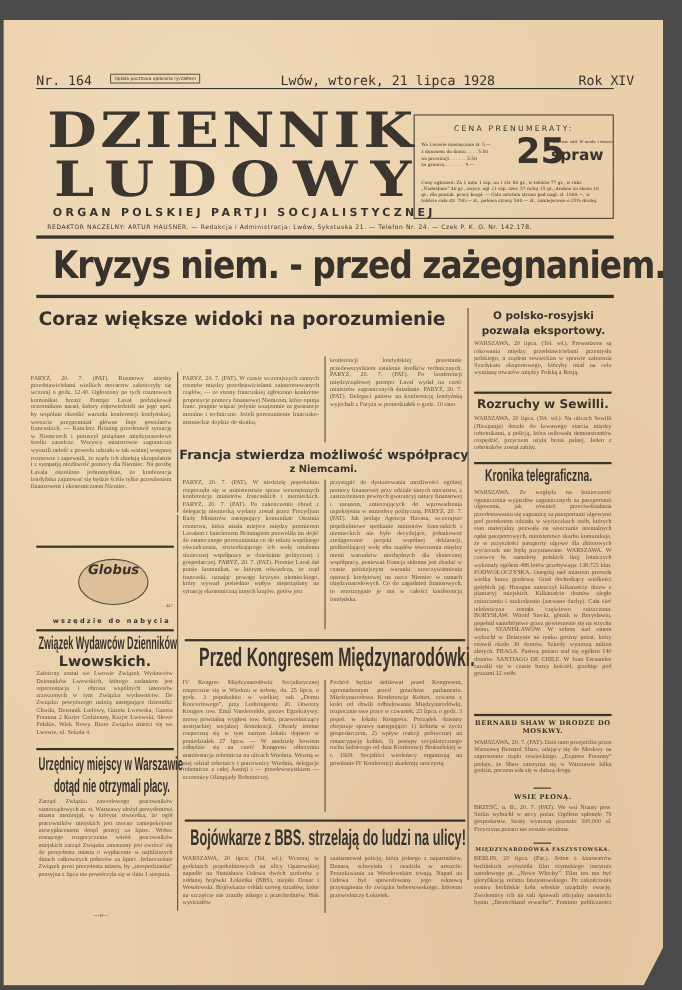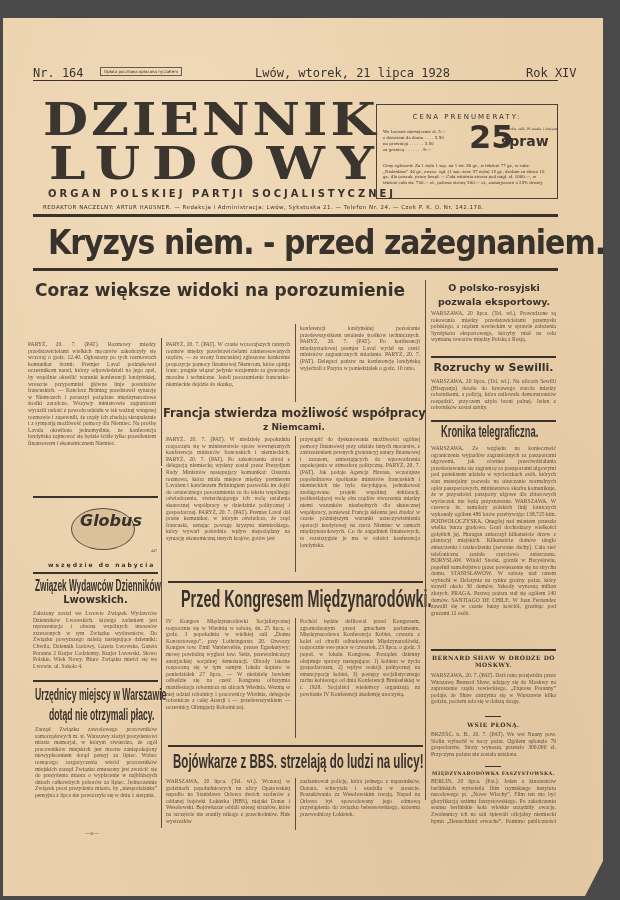--- a/index.html
+++ b/index.html
@@ -24,21 +24,21 @@
   .pricebox .big{position:absolute;left:92px;top:18px;font-family:"DejaVu Sans",sans-serif;font-weight:bold;font-size:32px;line-height:28px;}
   .pricebox .small{position:absolute;left:125px;top:22px;font-size:3.5px;}
   .pricebox .groszy{position:absolute;left:124px;top:28px;font-family:"DejaVu Sans",sans-serif;font-weight:bold;font-size:14px;}
   .pricebox .ads{position:absolute;left:6px;top:58px;right:6px;font-size:4px;line-height:5.5px;}
   .headline{left:45px;top:204px;font-family:"DejaVu Sans",sans-serif;font-weight:bold;font-size:30px;letter-spacing:-1px;transform:scaleY(1.15);transform-origin:top left;white-space:nowrap;color:#38322c;}
   .h2{font-family:"DejaVu Sans",sans-serif;font-weight:bold;color:#38322c;text-align:center;white-space:nowrap;}
   .cond{font-family:"Liberation Sans",sans-serif;font-weight:bold;color:#38322c;white-space:nowrap;transform-origin:top left;}
   .body{font-family:"Liberation Serif",serif;font-size:5.6px;line-height:6.6px;color:#5a4e42;text-align:justify;}
   .vline{position:absolute;width:1px;background:#5a4e42;}
   .globus{left:68px;top:490px;width:62px;height:40px;border-radius:50%;border:1.5px solid #5a4e42;background:#dcc09a;}
-  .globus span{position:absolute;left:8px;top:2px;font-family:"DejaVu Sans",sans-serif;font-weight:bold;font-style:italic;font-size:16px;}
+  .globus span{position:absolute;left:8px;top:2px;font-family:"DejaVu Sans",sans-serif;font-weight:bold;font-style:italic;font-size:12px;}
   .spaced{font-family:"DejaVu Sans",sans-serif;font-weight:bold;font-size:6px;letter-spacing:2px;}
   .boxhead{font-family:"DejaVu Serif",serif;font-weight:bold;font-size:6px;text-align:center;letter-spacing:.5px;}
 </style>
 </head>
 <body>
 
 <div class="page">
 
   <div class="abs topline nr">Nr. 164</div>
   <div class="abs stamp">Opłata pocztowa opłacona ryczałtem</div>
@@ -95,21 +95,21 @@
   <div class="abs body" style="left:297px;top:760px;width:120px;height:52px;overflow:hidden;">zaalarmował policję, która jednego z napastników, Donara, schwytała i osadziła w areszcie. Poszukiwania za Wesołowskim trwają. Napad na Orłowa był spowodowany jego odmową przystąpienia do związku bebeesowskiego, któremu przewodniczy Łokietek.</div>
 
   <div class="rule" style="left:30px;top:478px;width:125px;height:2px;"></div>
   <div class="abs globus">
     <span>Globus</span>
   </div>
   <div class="abs body" style="left:148px;top:530px;font-size:4px;">447</div>
   <div class="abs spaced" style="left:45px;top:543px;">wszędzie do nabycia</div>
   <div class="rule" style="left:30px;top:554px;width:125px;height:2px;"></div>
   <div class="abs cond" style="left:32px;top:558px;font-size:15px;transform:scaleX(.55) scaleY(1.1);">Związek Wydawców Dzienników</div>
-  <div class="abs h2" style="left:30px;top:576px;width:125px;font-size:10px;">Lwowskich.</div>
+  <div class="abs h2" style="left:30px;top:576px;width:125px;font-size:13px;">Lwowskich.</div>
   <div class="abs body" style="left:30px;top:592px;width:124px;height:63px;overflow:hidden;">Założony został we Lwowie Związek Wydawców Dzienników Lwowskich, którego zadaniem jest reprezentacja i obrona wspólnych interesów zrzeszonych w tym Związku wydawnictw. Do Związku powyższego należą następujące dzienniki: Chwila, Dziennik Ludowy, Gazeta Lwowska, Gazeta Poranna 2 Kurjer Codzienny, Kurjer Lwowski, Słowo Polskie, Wiek Nowy. Biuro Związku mieści się we Lwowie, ul. Sokoła 4.</div>
   <div class="rule" style="left:30px;top:662px;width:125px;height:1.5px;"></div>
   <div class="abs cond" style="left:32px;top:666px;font-size:14px;transform:scaleX(.62) scaleY(1.2);">Urzędnicy miejscy w Warszawie</div>
   <div class="abs cond" style="left:46px;top:686px;font-size:14px;transform:scaleX(.62) scaleY(1.2);">dotąd nie otrzymali płacy.</div>
   <div class="abs body" style="left:32px;top:708px;width:122px;height:98px;overflow:hidden;">Zarząd Związku zawodowego pracowników samorządowych m. st. Warszawy złożył prezydentowi miasta memorjał, w którym stwierdza, że ogół pracowników miejskich jest mocno zaniepokojony niewypłaceniem dotąd pensyj za lipiec. Wobec rosnącego rozgoryczenia wśród pracowników miejskich zarząd Związku zmuszony jest zwrócić się do prezydenta miasta o wypłacenie w najbliższych dniach całkowitych poborów za lipiec. Jednocześnie Związek prosi prezydenta miasta, by „niespodzianka” pensyjna z lipca nie powtórzyła się w dniu 1 sierpnia.</div>
   <div class="abs body" style="left:82px;top:812px;">—o—</div>
 
   <div class="vline" style="left:158px;top:450px;height:360px;"></div>
   <div class="vline" style="left:422px;top:262px;height:520px;"></div>
 

